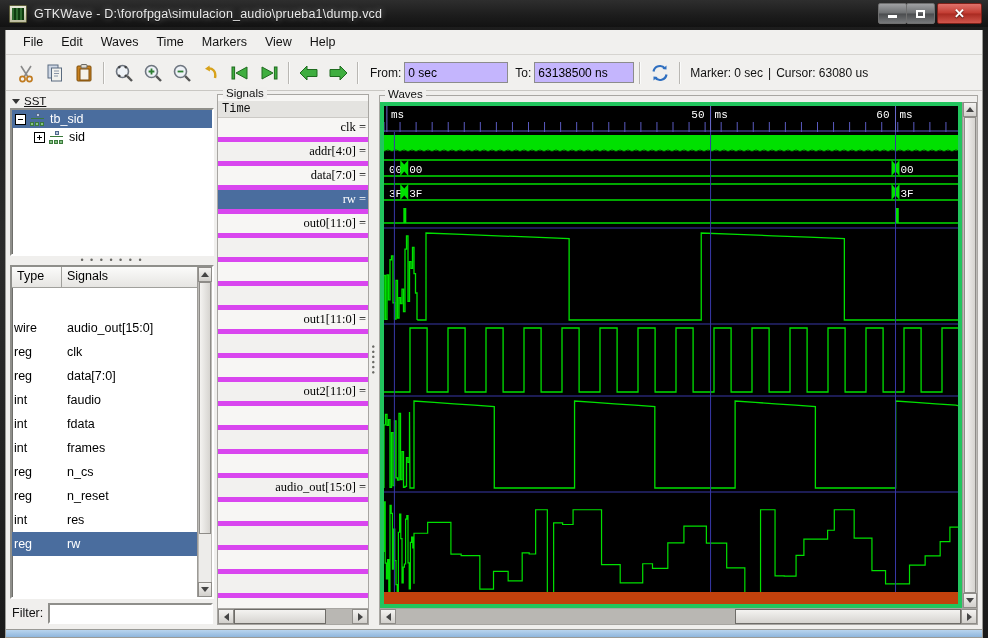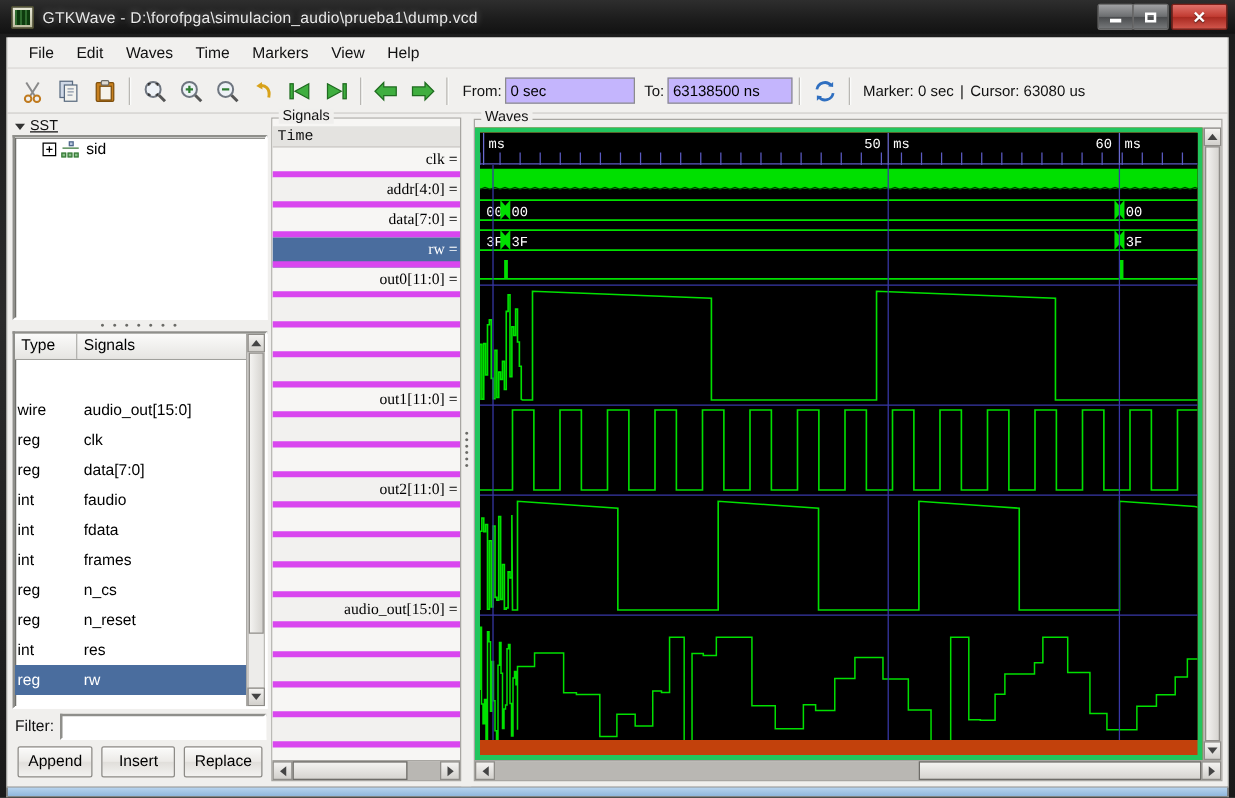--- a/index.html
+++ b/index.html
@@ -477,20 +477,31 @@
     <div class="main">
 
       <div class="left-col">
 
         <div class="frame-label">
           <span class="tri-down"></span>
           <span>SST</span>
         </div>
 
         <div class="sst-box">
+          <div class="tree-row selected">
+            <span class="expander"></span>
+            <span class="hier-icon">
+                <i class="top"></i>
+                <u></u>
+                <i class="b1"></i>
+                <i class="b2"></i>
+                <i class="b3"></i>
+              </span>
+            <span>tb_sid</span>
+          </div>
           <div class="tree-row indent">
             <span class="expander plus"></span>
             <span class="hier-icon">
                 <i class="top"></i>
                 <u></u>
                 <i class="b1"></i>
                 <i class="b2"></i>
                 <i class="b3"></i>
               </span>
             <span>sid</span>
@@ -561,25 +572,20 @@
                 </div>
             </div>
           </div>
         </div>
 
         <div class="filter-row">
           <label>Filter:</label>
           <input class="filter-input" placeholder="" style="">
         </div>
 
-        <div class="btn-row">
-          <div class="gbtn">Append</div>
-          <div class="gbtn">Insert</div>
-          <div class="gbtn">Replace</div>
-        </div>
       </div>
 
       <div class="names-pane">
         <div class="pane-frame">
           <span class="pane-legend">Signals</span>
           <div class="names-inner">
             <div class="names-time">Time</div>
             <div class="name-row">clk =</div>
             <div class="name-row alt">addr[4:0] =</div>
             <div class="name-row">data[7:0] =</div>

